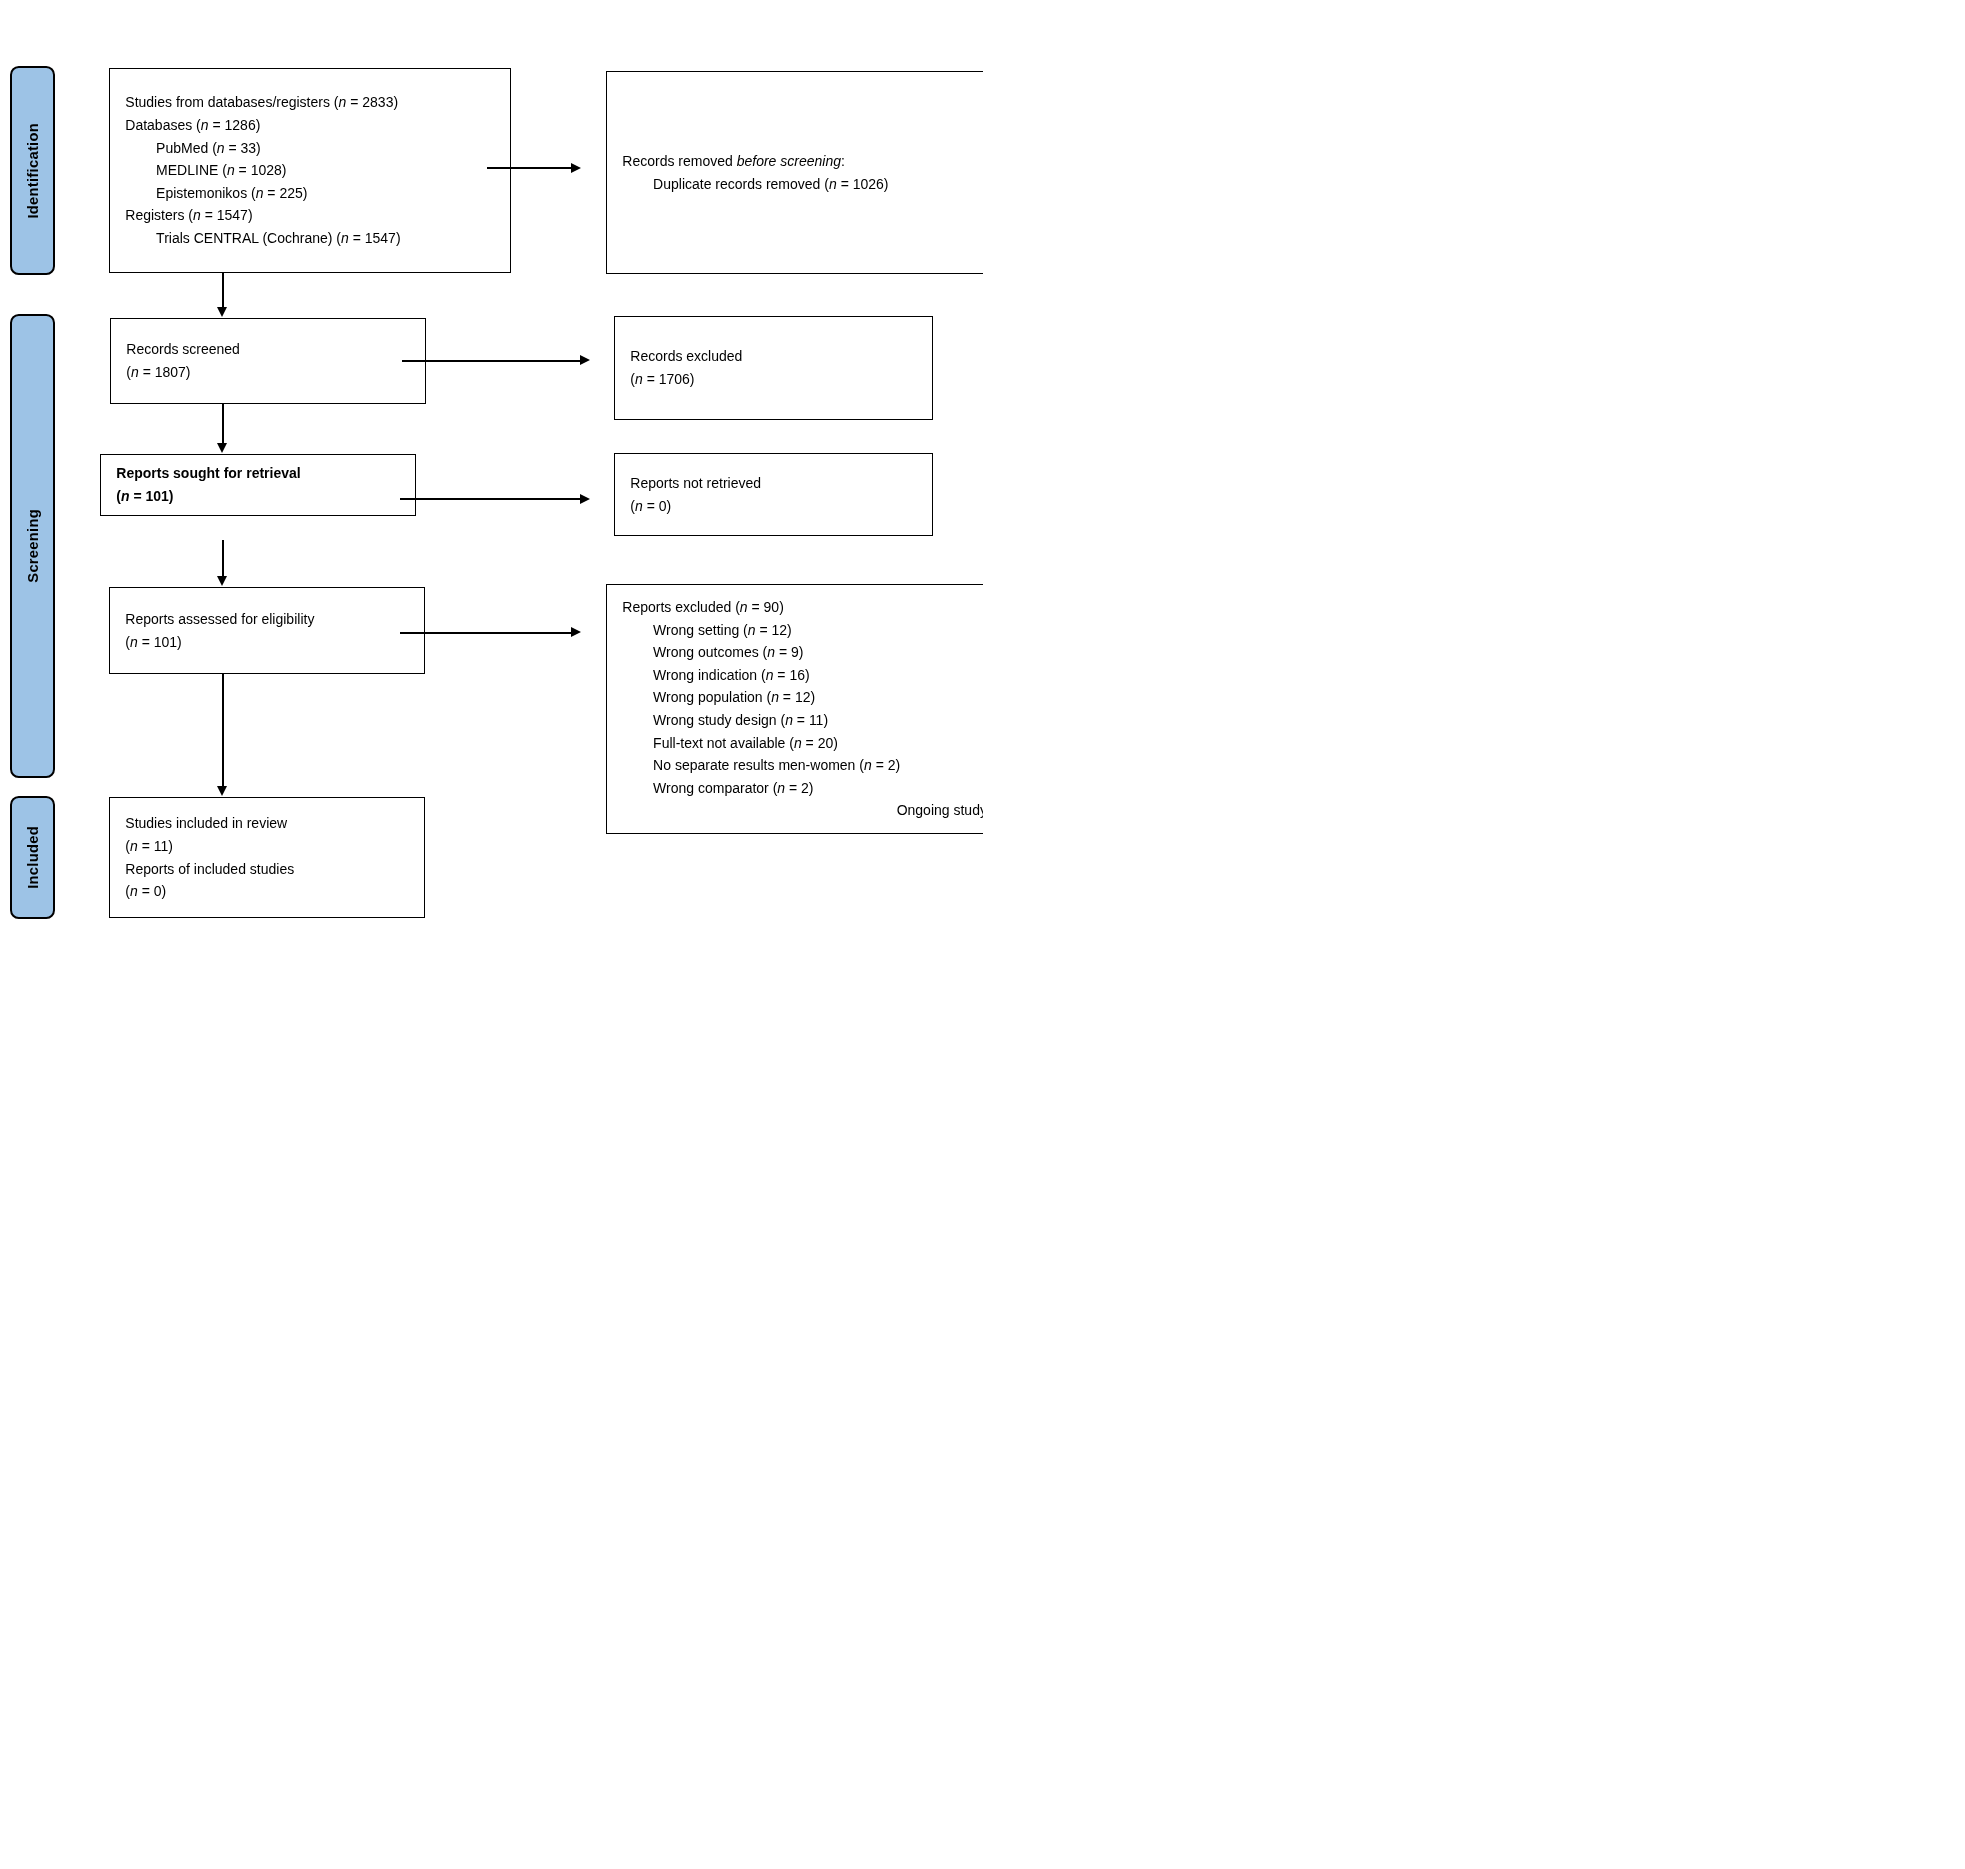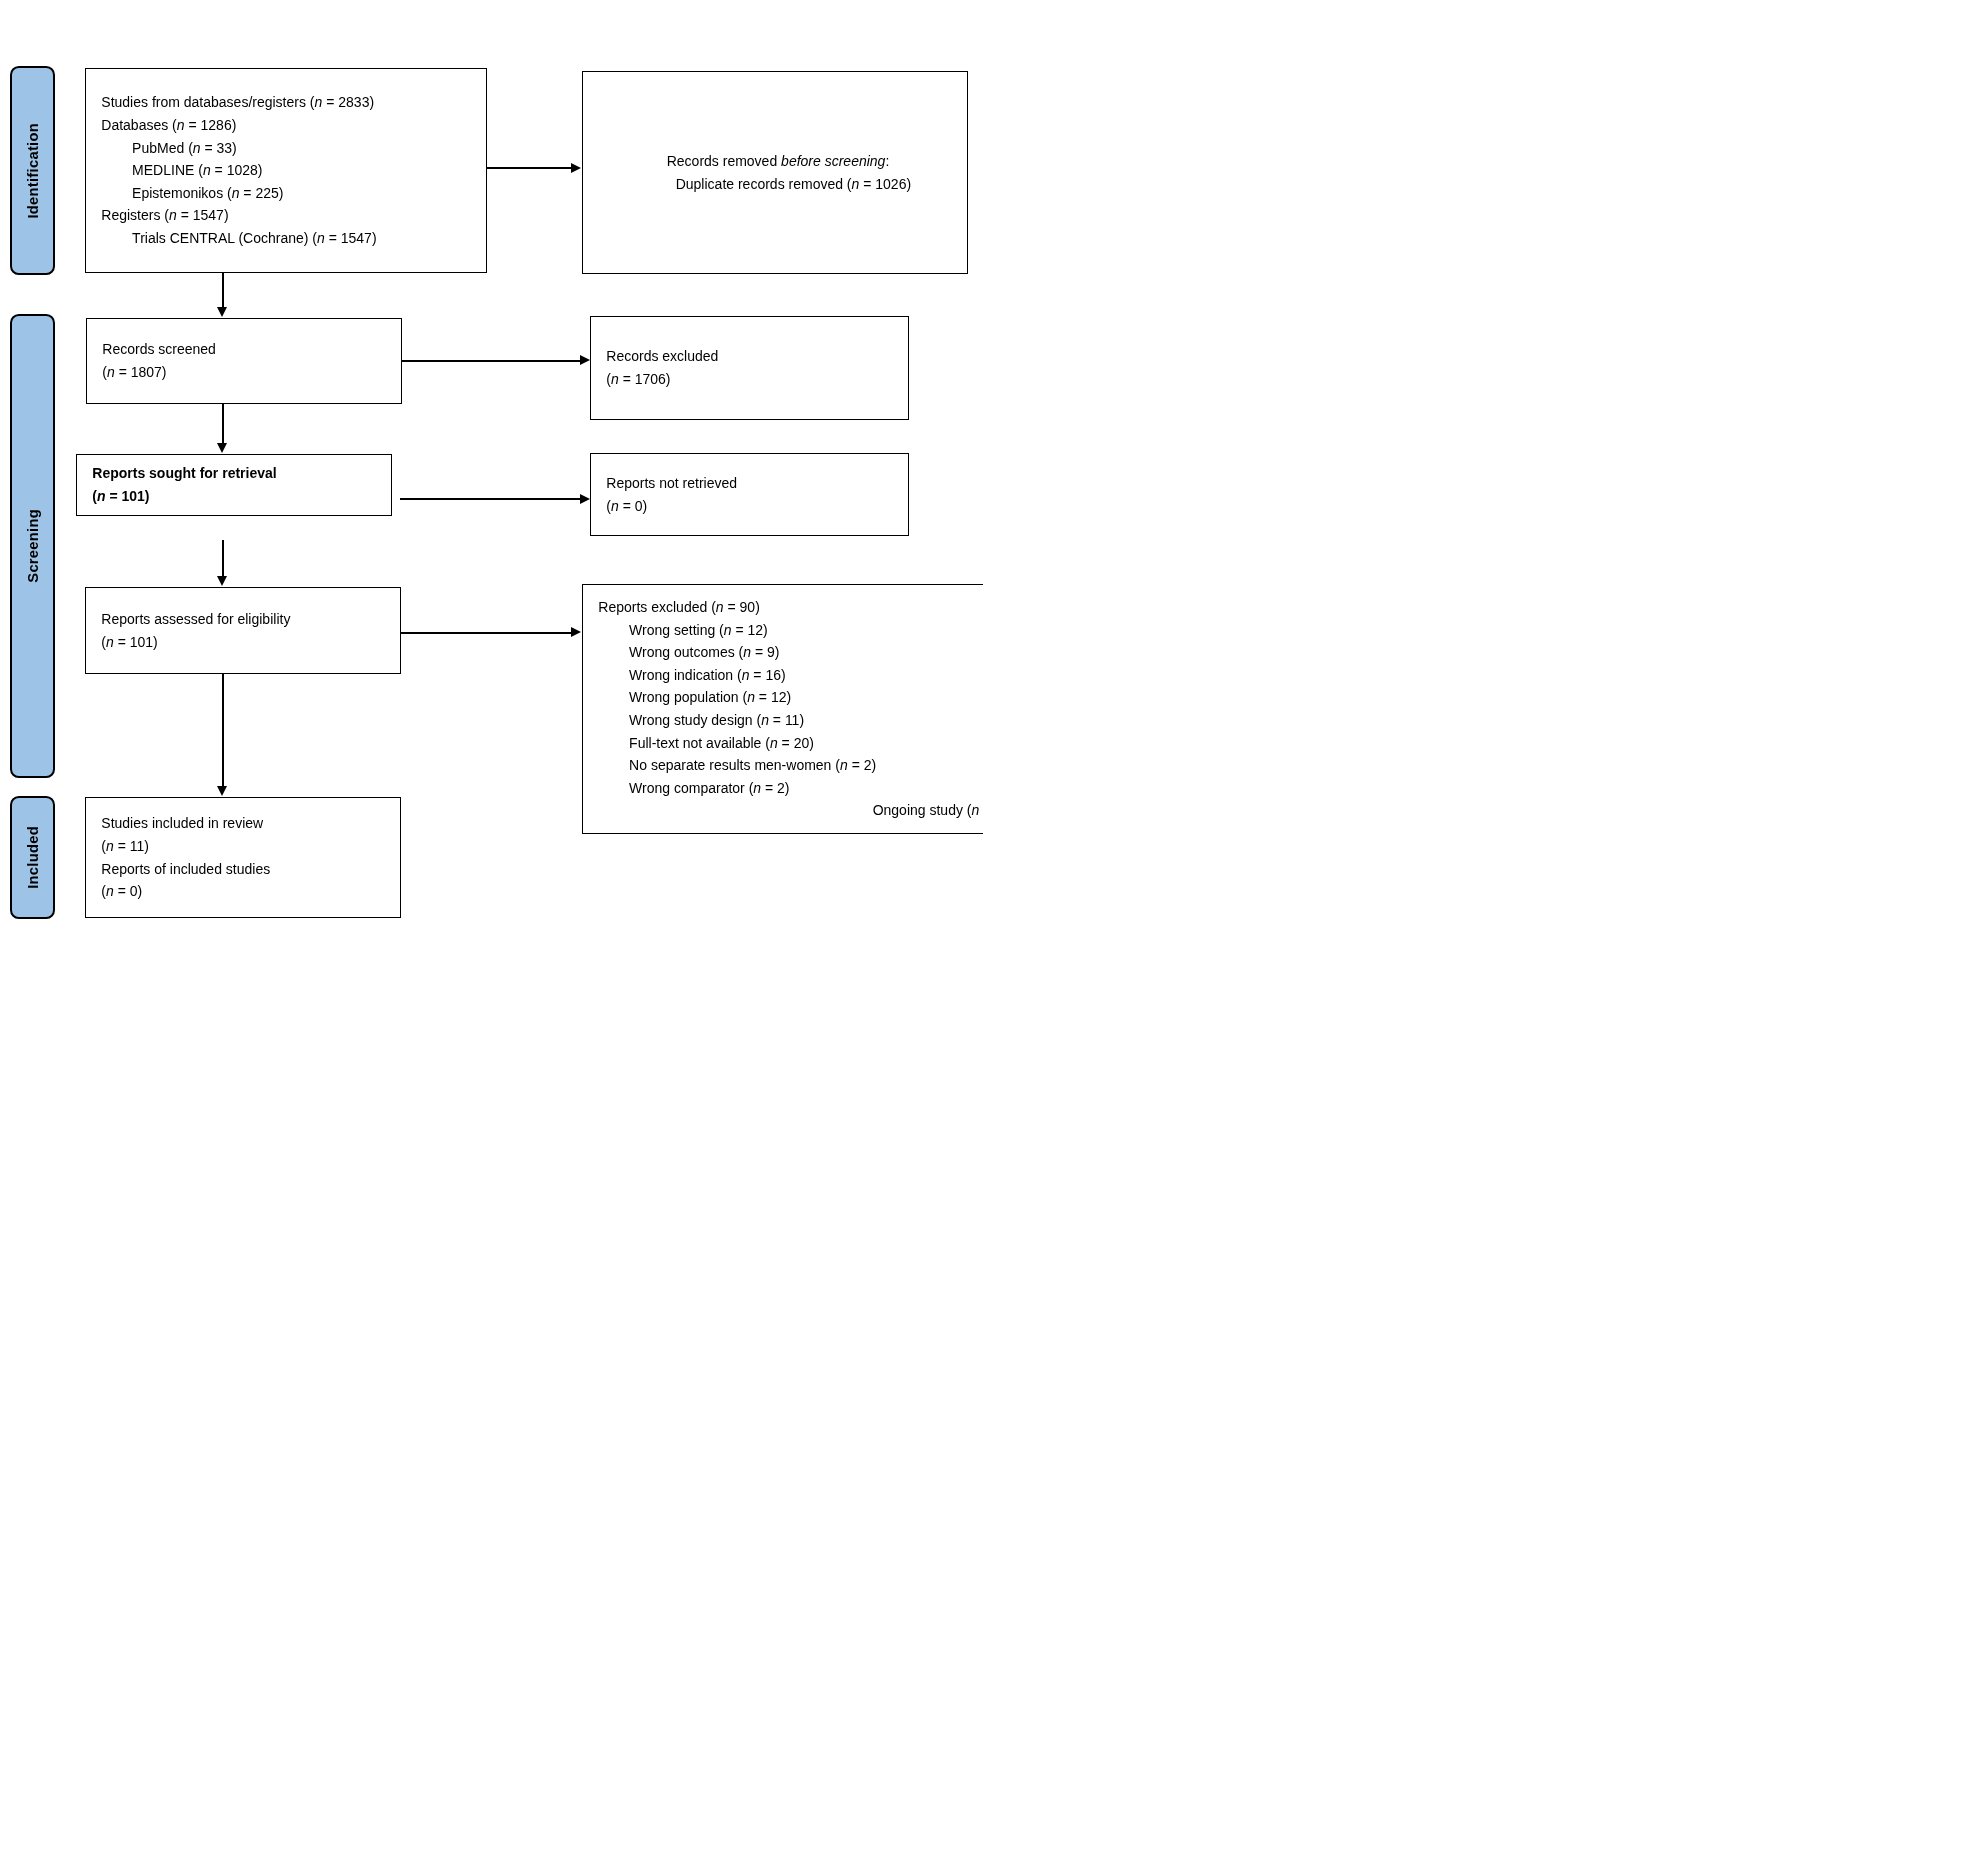--- a/index.html
+++ b/index.html
@@ -24,20 +24,21 @@
     writing-mode:vertical-rl;transform:rotate(180deg);
     font-weight:bold;font-size:14.7px;letter-spacing:0.3px;white-space:nowrap;
   }
 
   .box{
     position:absolute;background:#fff;
     border:1.7px solid var(--line-color,#000);
     box-sizing:border-box;
     display:flex;flex-direction:column;justify-content:center;
     padding:5.3px 9.3px 5.3px 15.3px;
+    margin-left:24px;
   }
   .box .tline{font-size:14px;line-height:22.6px;white-space:nowrap;}
   .box .tline i{font-style:italic;}
 
   .arrow-v{position:absolute;width:1.7px;background:var(--line-color,#000);}
   .arrow-h{position:absolute;height:1.7px;background:var(--line-color,#000);}
   .head-down{position:absolute;width:0;height:0;
     border-left:5.3px solid transparent;border-right:5.3px solid transparent;
     border-top:10.7px solid var(--line-color,#000);}
   .head-right{position:absolute;width:0;height:0;
@@ -95,21 +96,21 @@
 
   <div class="box" style="left:85px;top:797px;width:316px;height:121px;">
     <div>
         <div class="tline" style="padding-left: 0em;"><span>Studies included in review</span></div>
         <div class="tline" style="padding-left: 0em;"><span>(</span><i>n</i><span> = 11)</span></div>
         <div class="tline" style="padding-left: 0em;"><span>Reports of included studies</span></div>
         <div class="tline" style="padding-left: 0em;"><span>(</span><i>n</i><span> = 0)</span></div>
       </div>
   </div>
 
-  <div class="box" style="left:582px;top:71px;width:386px;height:203px;text-align:center;">
+  <div class="box" style="left:582px;top:71px;width:386px;height:203px;">
     <div>
         <div class="tline" style="padding-left: 0em;"><span>Records removed </span><i>before screening</i><span>:</span></div>
         <div class="tline" style="padding-left: 2.2em;"><span>Duplicate records removed (</span><i>n</i><span> = 1026)</span></div>
       </div>
   </div>
 
   <div class="box" style="left:590px;top:316px;width:319px;height:104px;">
     <div>
         <div class="tline" style="padding-left: 0em;"><span>Records excluded</span></div>
         <div class="tline" style="padding-left: 0em;"><span>(</span><i>n</i><span> = 1706)</span></div>

